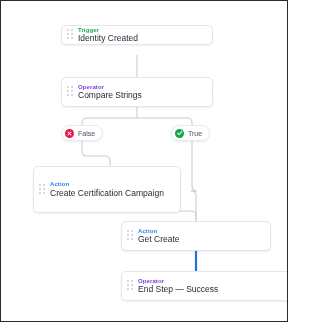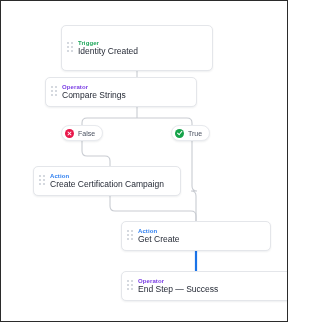--- a/index.html
+++ b/index.html
@@ -71,23 +71,23 @@
   .kind-trigger  { color: #1ea65a; }
   .kind-operator { color: #7b3fe4; }
   .kind-action   { color: #2e7ff0; }
   .node-title {
     font-size: 8.5px;
     color: #1f2430;
     white-space: nowrap;
   }
 
   
-  #node-trigger   { left: 60px;  top: 24px;  width: 152px; height: 46px; }
-  #node-operator  { left: 44px;  top: 76px;  width: 152px; height: 30px; }
-  #node-action-1  { left: 32px;  top: 165px; width: 148px; height: 30px; }
+  #node-trigger   { left: 60px;  top: 24px;  width: 152px; height: 20px; }
+  #node-operator  { left: 60px;  top: 76px;  width: 152px; height: 30px; }
+  #node-action-1  { left: 32px;  top: 165px; width: 148px; height: 47px; }
   #node-action-2  { left: 120px; top: 220px; width: 150px; height: 30px; }
   #node-operator-2{ left: 120px; top: 270px; width: 174px; height: 30px; }
 
   
   .badge {
     position: absolute;
     background: #ffffff;
     border: 1px solid #e8eaee;
     border-radius: 999px;
     box-shadow: 0 1px 2px rgba(16,24,40,0.08);

